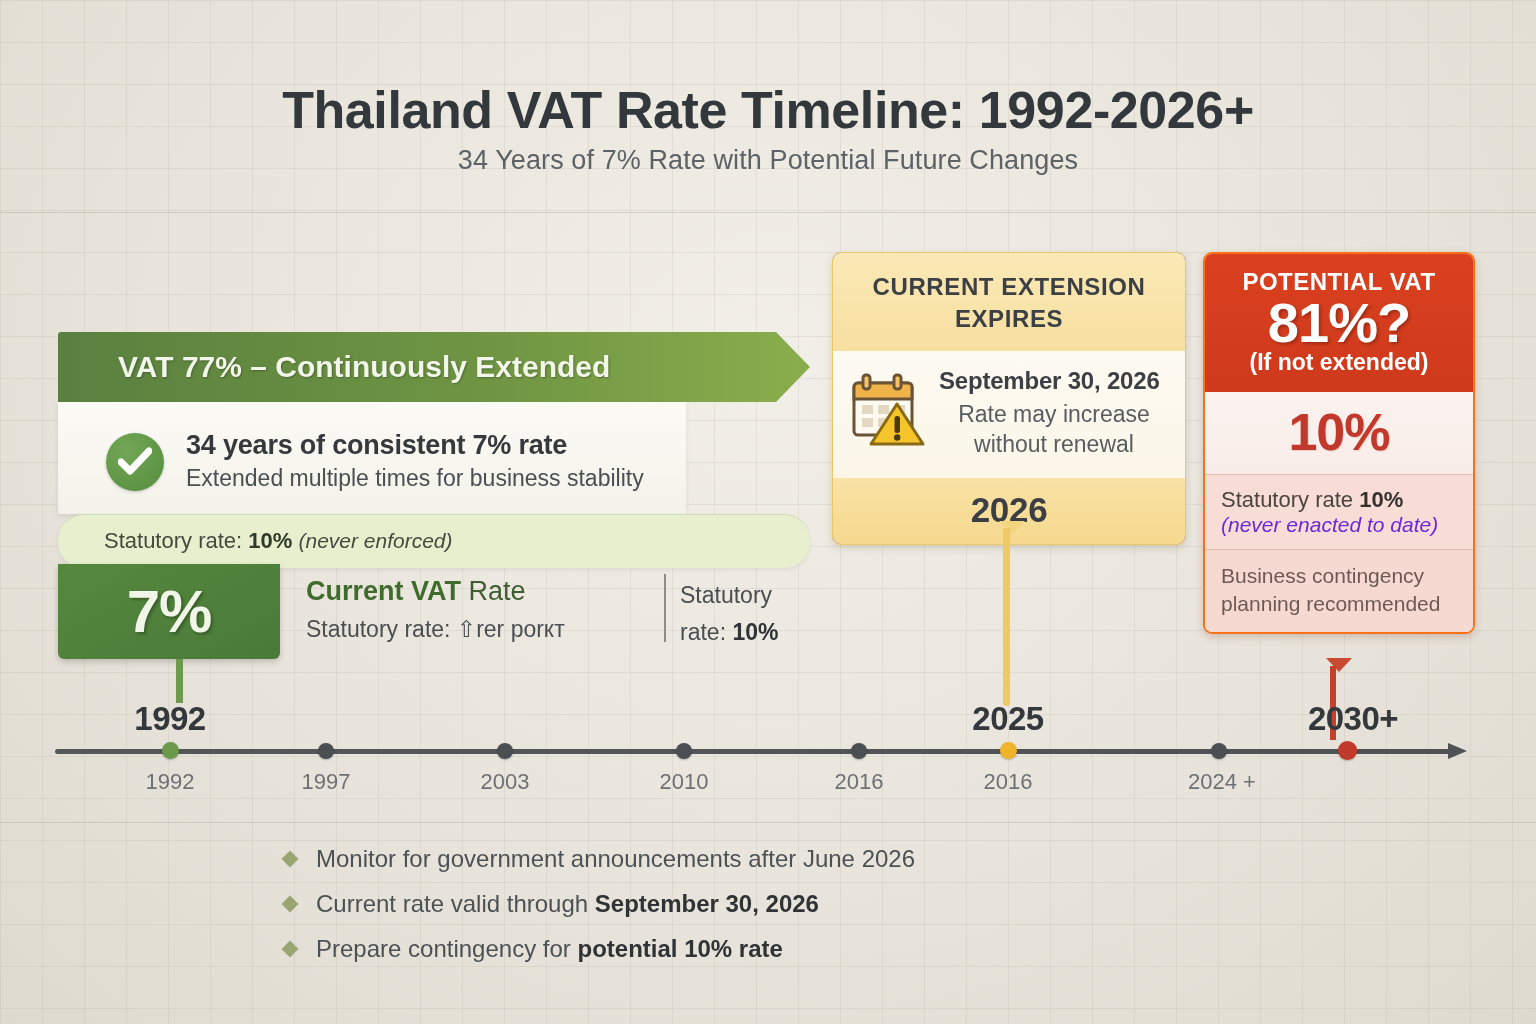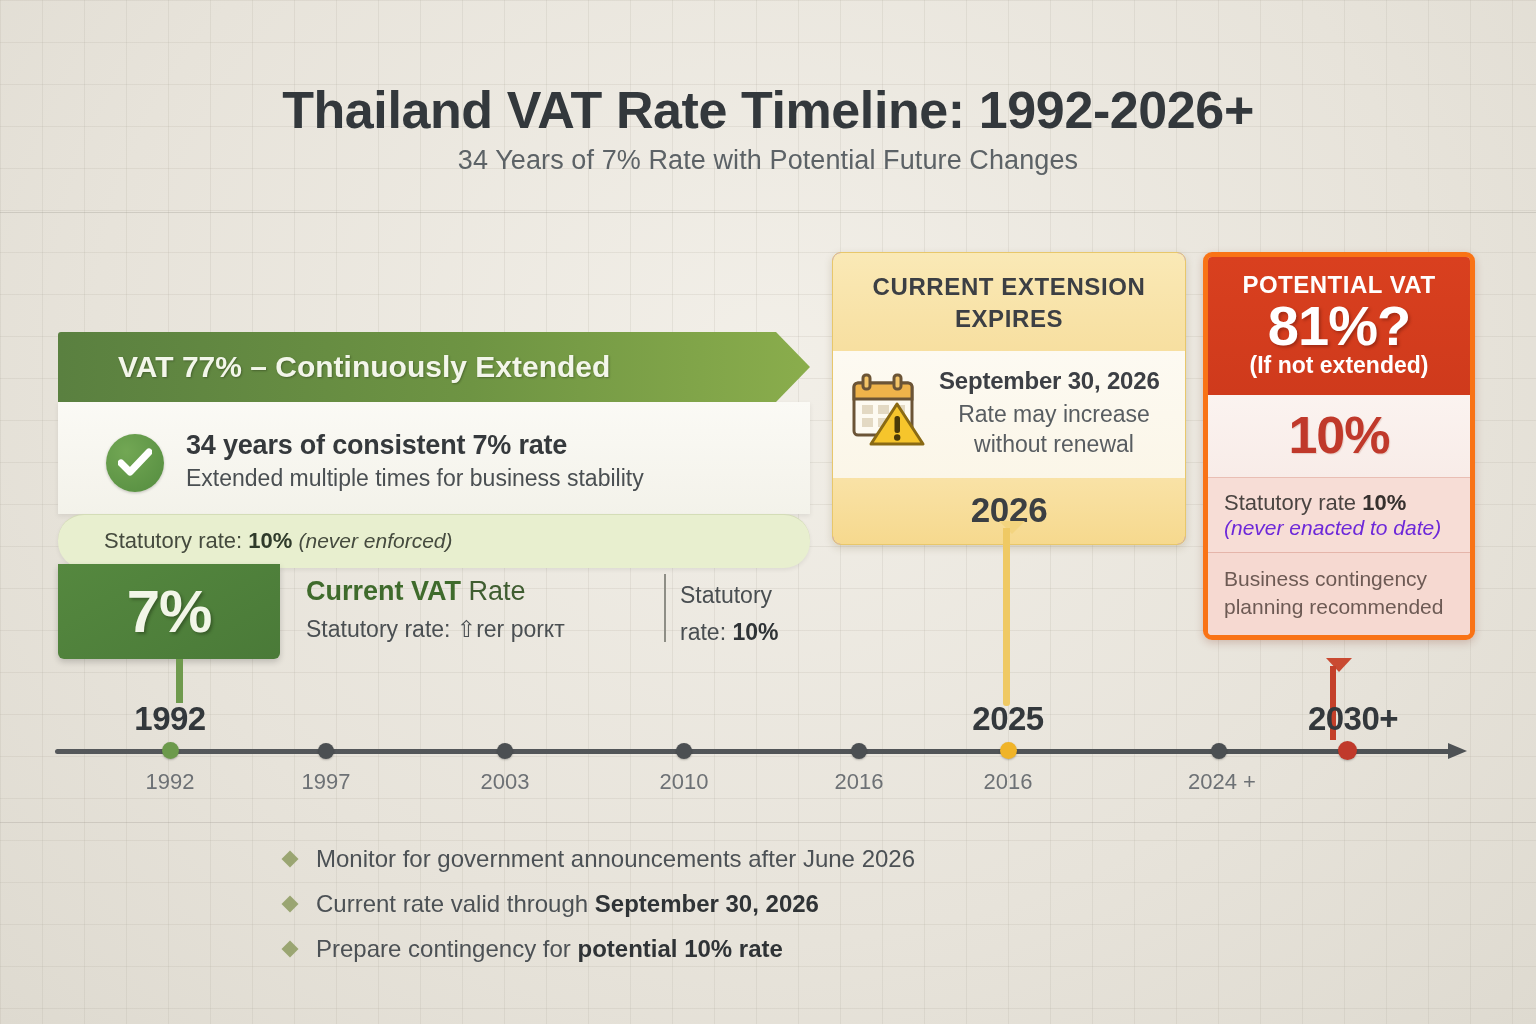--- a/index.html
+++ b/index.html
@@ -36,22 +36,22 @@
     clip-path:polygon(0 0, 718px 0, 752px 35px, 718px 70px, 0 70px);
     display:flex; align-items:center;
     border-radius:3px 0 0 0;
     box-shadow:0 2px 4px rgba(0,0,0,.12);
   }
   .green-head span {
     margin-left:60px; color:#f3f6ea; font-size:30px; font-weight:bold;
     text-shadow:1px 1px 2px rgba(40,55,25,.45);
   }
   .green-body {
-    width:752px; background:linear-gradient(to bottom,#fbfaf5,#f3f2ea);
-    padding:26px 24px 22px 24px; display:flex; gap:22px; align-items:flex-end;
+    width:628px; background:linear-gradient(to bottom,#fbfaf5,#f3f2ea);
+    padding:26px 24px 22px 24px; display:flex; gap:22px; align-items:center;
     box-shadow:0 2px 5px rgba(0,0,0,.08);
   }
   .check-circle {
     flex:0 0 auto; width:58px; height:58px; border-radius:50%;
     background:radial-gradient(circle at 35% 30%,#72a754,#548c3f);
     position:relative; margin-left:24px; margin-top:4px;
     box-shadow:0 1px 3px rgba(0,0,0,.22);
   }
   .check-circle svg { position:absolute; left:12px; top:14px; }
   .g-lines { padding-top:2px; }
@@ -118,21 +118,21 @@
   .y-nub {
     position:absolute; left:999px; top:521px; width:0; height:0;
     border-left:13px solid transparent; border-right:13px solid transparent;
     border-top:13px solid #f3d47f;
   }
   .stem-yellow { position:absolute; left:1003px; top:528px; width:7px; height:178px; background:#efc964; border-radius:0 0 3px 3px; }
 
   
   .rcard {
     position:absolute; left:1203px; top:252px; width:272px;
-    border:5px solid #f97316; border-radius:9px; overflow:hidden;
+    border:2px solid #f97316; border-radius:9px; overflow:hidden;
     box-shadow:0 3px 8px rgba(120,35,20,.22);
   }
   .rhead {
     background:linear-gradient(to bottom,#d9401f,#cf3a1c);
     padding:14px 10px 16px; text-align:center; color:#fff;
   }
   .rh-1 { font-size:24px; font-weight:bold; letter-spacing:.5px; }
   .rh-2 { font-size:56px; font-weight:bold; line-height:1.02; margin-top:-2px;
           text-shadow:2px 2px 3px rgba(90,20,10,.4); letter-spacing:-1px; }
   .rh-3 { font-size:23px; font-weight:bold; margin-top:-2px; }

